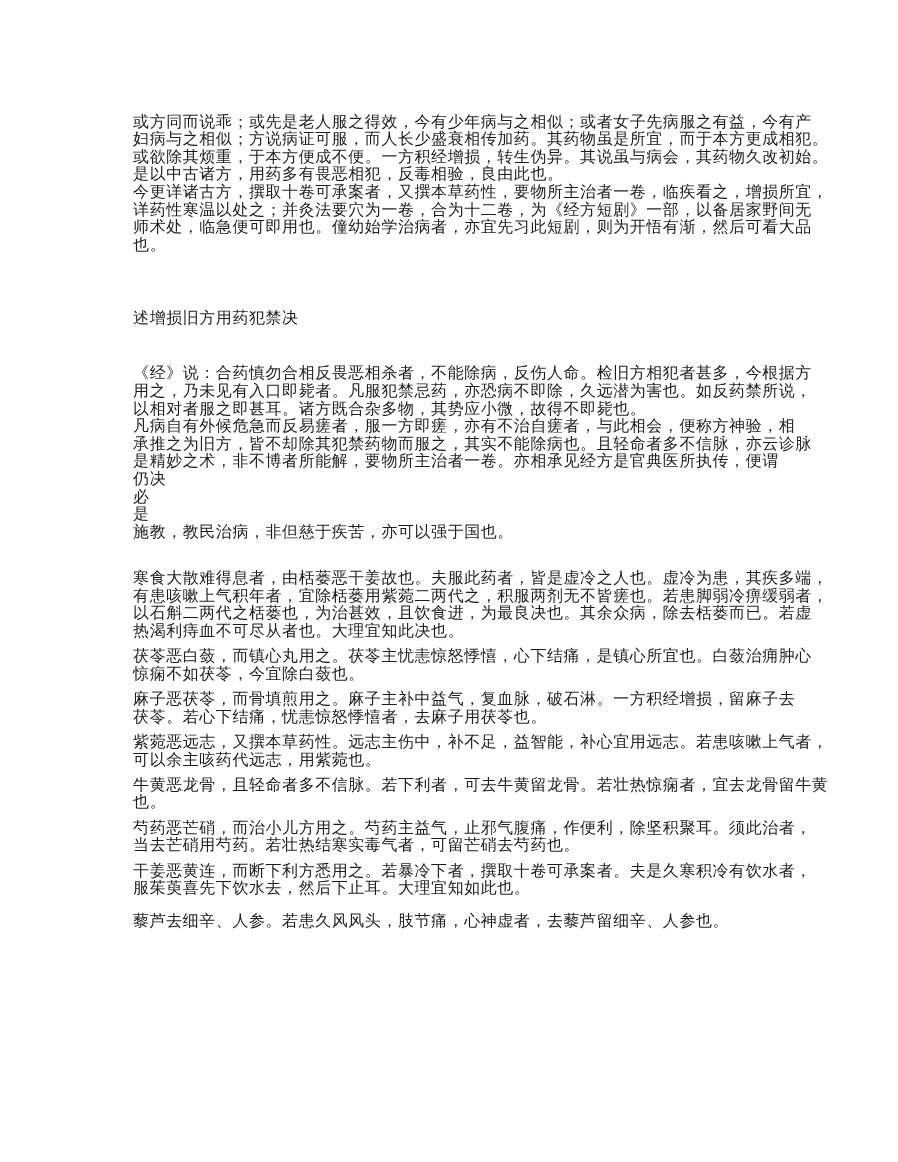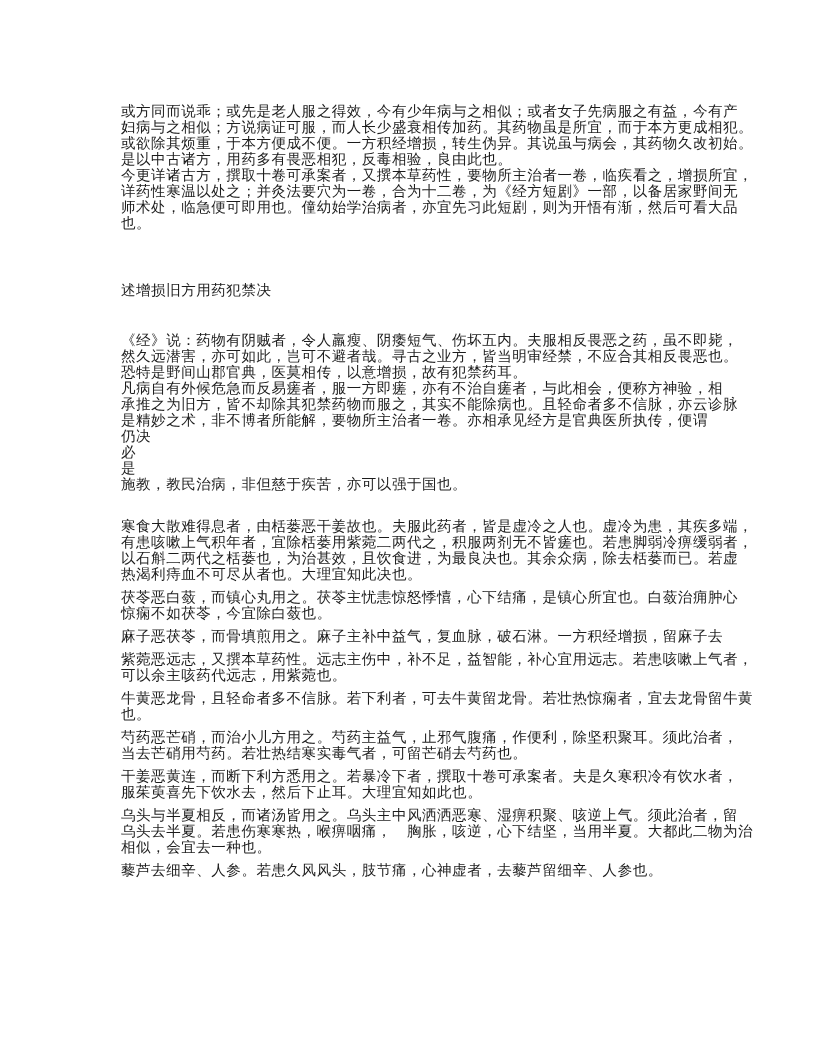--- a/index.html
+++ b/index.html
@@ -51,23 +51,23 @@
         <div class="line">师术处，临急便可即用也。僮幼始学治病者，亦宜先习此短剧，则为开悟有渐，然后可看大品</div>
         <div class="line">也。</div>
       </div>
       <div class="gap gap-large"></div>
       <div class="gap gap-tiny"></div>
       <div class="para">
         <div class="line">述增损旧方用药犯禁决</div>
       </div>
       <div class="gap gap-medium"></div>
       <div class="para">
-        <div class="line">《经》说：药物有阴贼者，令人羸瘦、阴痿短气、伤坏五内。夫服相反畏恶之药，虽不即毙，</div>
-        <div class="line">然久远潜害，亦可如此，岂可不避者哉。寻古之业方，皆当明审经禁，不应合其相反畏恶也。</div>
-        <div class="line">恐特是野间山郡官典，医莫相传，以意增损，故有犯禁药耳。</div>
+        <div class="line">《经》说：合药慎勿合相反畏恶相杀者，不能除病，反伤人命。检旧方相犯者甚多，今根据方</div>
+        <div class="line">用之，乃未见有入口即毙者。凡服犯禁忌药，亦恐病不即除，久远潜为害也。如反药禁所说，</div>
+        <div class="line">以相对者服之即甚耳。诸方既合杂多物，其势应小微，故得不即毙也。</div>
       </div>
       <div class="para">
         <div class="line">凡病自有外候危急而反易瘥者，服一方即瘥，亦有不治自瘥者，与此相会，便称方神验，相</div>
         <div class="line">承推之为旧方，皆不却除其犯禁药物而服之，其实不能除病也。且轻命者多不信脉，亦云诊脉</div>
         <div class="line">是精妙之术，非不博者所能解，要物所主治者一卷。亦相承见经方是官典医所执传，便谓</div>
         <div class="line">仍决</div>
         <div class="line">必</div>
         <div class="line">是</div>
         <div class="line">施教，教民治病，非但慈于疾苦，亦可以强于国也。</div>
       </div>
@@ -79,20 +79,21 @@
         <div class="line">热渴利痔血不可尽从者也。大理宜知此决也。</div>
       </div>
       <div class="gap gap-tiny"></div>
       <div class="para">
         <div class="line">茯苓恶白蔹，而镇心丸用之。茯苓主忧恚惊怒悸憘，心下结痛，是镇心所宜也。白蔹治痈肿心</div>
         <div class="line">惊痫不如茯苓，今宜除白蔹也。</div>
       </div>
       <div class="gap gap-tiny"></div>
       <div class="para">
         <div class="line">麻子恶茯苓，而骨填煎用之。麻子主补中益气，复血脉，破石淋。一方积经增损，留麻子去</div>
+        <div class="line">茯苓。若心下结痛，忧恚惊怒悸憘者，去麻子用茯苓也。</div>
       </div>
       <div class="gap gap-tiny"></div>
       <div class="para">
         <div class="line">紫菀恶远志，又撰本草药性。远志主伤中，补不足，益智能，补心宜用远志。若患咳嗽上气者，</div>
         <div class="line">可以余主咳药代远志，用紫菀也。</div>
       </div>
       <div class="gap gap-tiny"></div>
       <div class="para">
         <div class="line">牛黄恶龙骨，且轻命者多不信脉。若下利者，可去牛黄留龙骨。若壮热惊痫者，宜去龙骨留牛黄</div>
         <div class="line">也。</div>
@@ -101,23 +102,18 @@
       <div class="para">
         <div class="line">芍药恶芒硝，而治小儿方用之。芍药主益气，止邪气腹痛，作便利，除坚积聚耳。须此治者，</div>
         <div class="line">当去芒硝用芍药。若壮热结寒实毒气者，可留芒硝去芍药也。</div>
       </div>
       <div class="gap gap-tiny"></div>
       <div class="para">
         <div class="line">干姜恶黄连，而断下利方悉用之。若暴冷下者，撰取十卷可承案者。夫是久寒积冷有饮水者，</div>
         <div class="line">服茱萸喜先下饮水去，然后下止耳。大理宜知如此也。</div>
       </div>
       <div class="gap gap-tiny"></div>
-      <div class="para">
-        <div class="line">乌头与半夏相反，而诸汤皆用之。乌头主中风洒洒恶寒、湿痹积聚、咳逆上气。须此治者，留</div>
-        <div class="line">乌头去半夏。若患伤寒寒热，喉痹咽痛，　胸胀，咳逆，心下结坚，当用半夏。大都此二物为治</div>
-        <div class="line">相似，会宜去一种也。</div>
-      </div>
       <div class="gap gap-tiny"></div>
       <div class="para">
         <div class="line">藜芦去细辛、人参。若患久风风头，肢节痛，心神虚者，去藜芦留细辛、人参也。</div>
       </div>
     </div>
 </div>
 
 </body></html>

